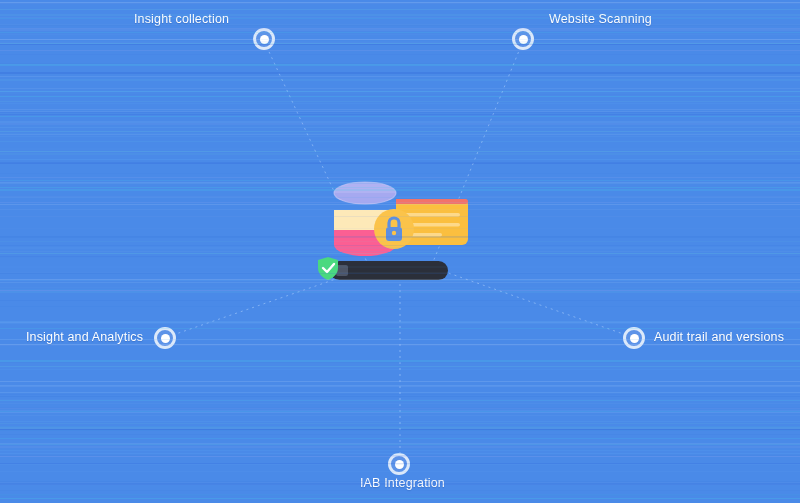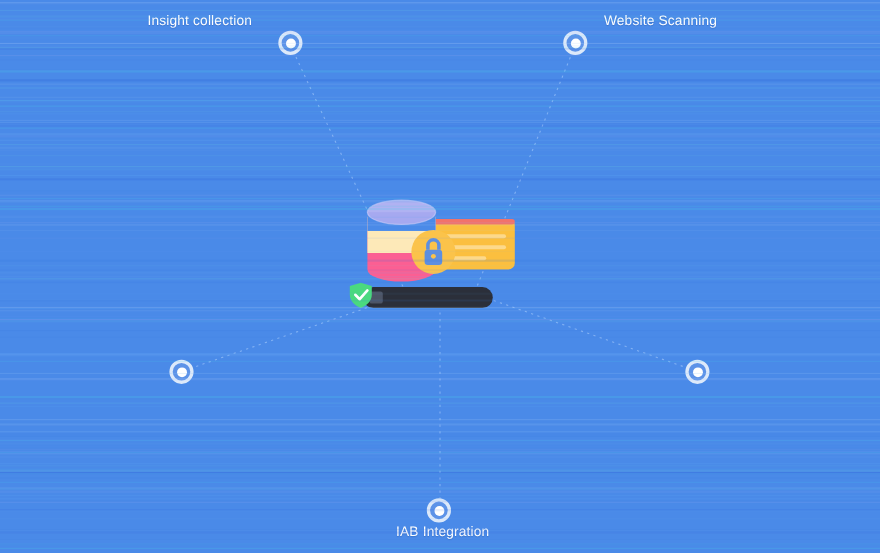--- a/index.html
+++ b/index.html
@@ -139,20 +139,22 @@
   </div>
 
   <div class="node" style="left:264px; top:39px;"></div>
   <div class="node" style="left:523px; top:39px;"></div>
   <div class="node" style="left:165px; top:338px;"></div>
   <div class="node" style="left:634px; top:338px;"></div>
   <div class="node" style="left:399px; top:464px;"></div>
 
   <div class="label lbl-consent">Insight collection</div>
   <div class="label lbl-scanning">Website Scanning</div>
+  <div class="label lbl-insight">Insight and Analytics</div>
+  <div class="label lbl-audit">Audit trail and versions</div>
   <div class="label lbl-iab">IAB Integration</div>
 
   <div id="scanlines">
       <div class="sl" style="top: 28.5px; height: 2px; background: rgb(154, 168, 240); opacity: 0.27;"></div>
       <div class="sl" style="top: 31.5px; height: 1px; background: rgb(69, 208, 232); opacity: 0.36;"></div>
       <div class="sl" style="top: 290.3px; height: 1px; background: rgb(154, 168, 240); opacity: 0.55;"></div>
       <div class="sl" style="top: 493.5px; height: 1px; background: rgb(95, 169, 245); opacity: 0.4;"></div>
       <div class="sl" style="top: 386.2px; height: 1px; background: rgb(47, 111, 216); opacity: 0.52;"></div>
       <div class="sl" style="top: 433.9px; height: 1px; background: rgb(63, 127, 224); opacity: 0.53;"></div>
       <div class="sl" style="top: 180.3px; height: 1px; background: rgb(69, 208, 232); opacity: 0.37;"></div>

